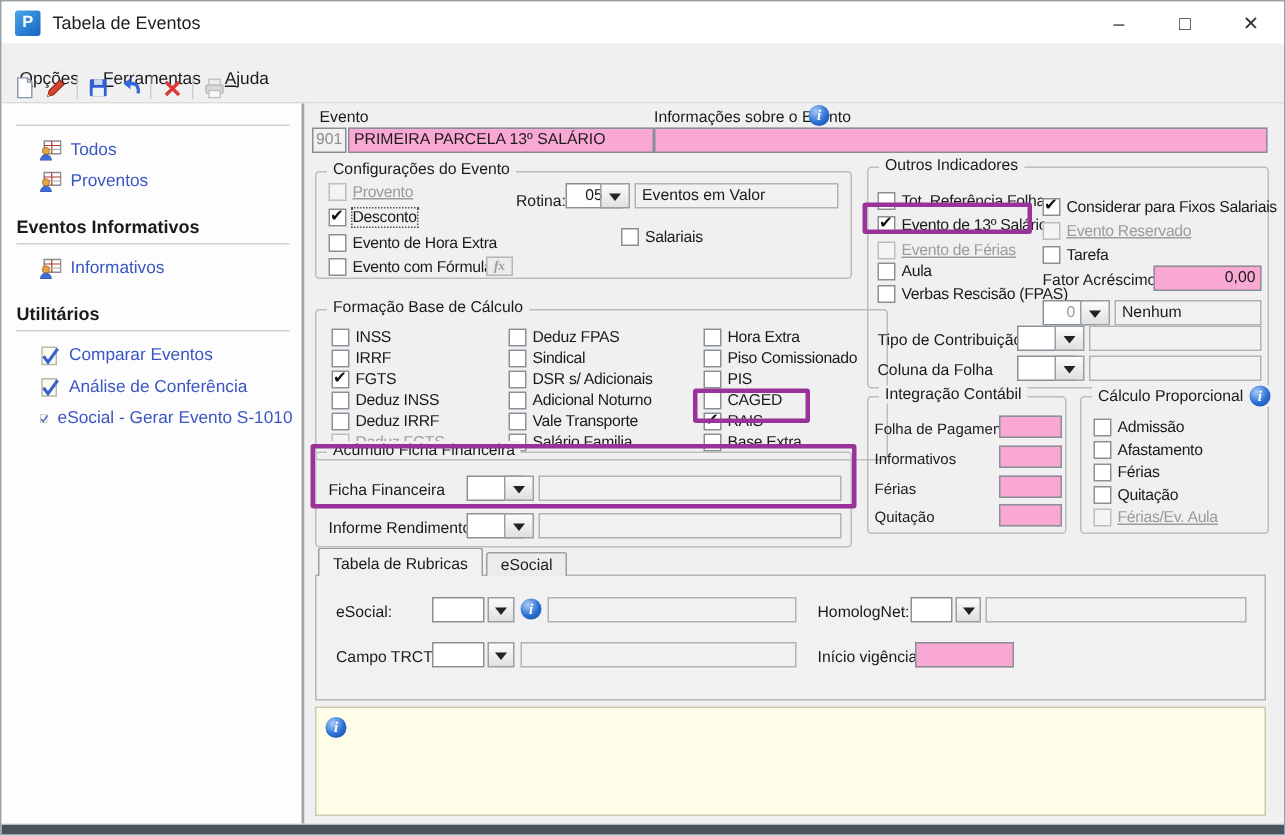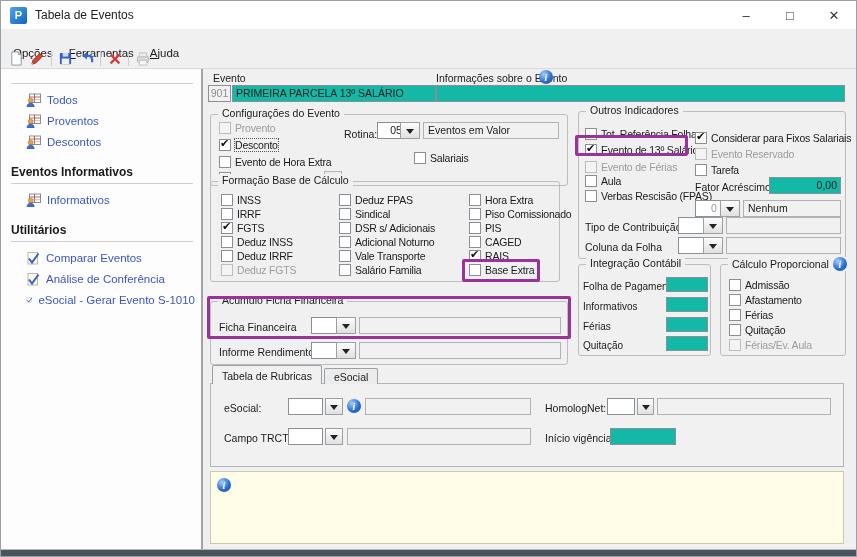--- a/index.html
+++ b/index.html
@@ -31,39 +31,39 @@
   .sec-title.gap{margin-top:16px;}
   .rule{height:1px;background:#cfcfcf;margin:4px 2px 9px 0;}
   .slink{display:flex;align-items:center;gap:6px;margin:0 0 7px 15px;
          color:var(--link);font-size:11.5px;cursor:pointer;white-space:nowrap;}
   .main{position:relative;flex:1;background:#f0f0f0;}
   .statusline{height:1px;background:#b8b8b8;}
   .bottombar{height:6px;background:#49545e;}
   
   .abs{position:absolute;}
   .lbl{position:absolute;font-size:10.5px;white-space:nowrap;color:#1a1a1a;}
-  .txt{position:absolute;height:17px;background:#14b8a6;border:1px solid #898f96;
+  .txt{position:absolute;height:17px;background:#f9a8d4;border:1px solid #898f96;
        font-size:10.5px;padding:1px 3px 0 3px;white-space:nowrap;overflow:hidden;}
   .txt.dim{background:#f1f1f1;color:#8d8d8d;text-align:center;padding:1px 1px;}
   .ro{position:absolute;height:17px;background:#f1f1f1;border:1px solid #b2b2b2;
       font-size:10.5px;padding:1px 4px 0 4px;white-space:nowrap;overflow:hidden;}
   .combo{position:absolute;width:38px;height:17px;background:#fff;border:1px solid #898f96;
          font-size:10.5px;text-align:center;padding-top:1px;}
   .combo.dim{color:#9a9a9a;}
   .dd{position:absolute;width:20px;height:17px;background:linear-gradient(#fcfcfc,#e0e0e0);
       border:1px solid #9a9fa5;display:flex;align-items:center;justify-content:center;}
   .dd::after{content:"";border:4px solid transparent;border-top:5px solid #222;margin-top:5px;}
   .grp{position:absolute;border:1px solid #bdbdbd;border-radius:3px;}
   .leg{position:absolute;top:-8px;left:7px;background:#f0f0f0;padding:0 4px;
        font-size:10.5px;white-space:nowrap;display:flex;align-items:center;gap:4px;}
   .cb{position:absolute;display:flex;align-items:center;gap:4px;white-space:nowrap;}
   .cb .box{width:12px;height:12px;background:#fff;border:1px solid #8a8f95;position:relative;flex:none;}
   .cb.on .box::after{content:"✔";position:absolute;left:0px;top:-3px;font-size:11px;color:#111;}
   .cb .t{font-size:10.5px;letter-spacing:-0.2px;}
-  .cb.dis .t{color:#9c9c9c;}
+  .cb.dis .t{color:#9c9c9c;text-decoration:underline;}
   .cb.dis .box{border-color:#bdbdbd;background:#f4f4f4;}
   .cb.focus .t{outline:1px dotted #555;}
   .ii{width:14px;height:14px;border-radius:50%;flex:none;
       background:radial-gradient(circle at 35% 30%,#a8cdf7,#2a6fd4 55%,#17479c);
       color:#fff;display:inline-flex;align-items:center;justify-content:center;
       font:italic bold 10px "Liberation Serif",serif;}
   .ii::after{content:"i";}
   .hl{position:absolute;border:3px solid var(--highlight);border-radius:2px;z-index:6;pointer-events:none;}
   .fxbtn{position:absolute;width:18px;height:13px;background:#ececec;border:1px solid #b5b5b5;
          color:#9a9a9a;font:italic bold 9px "Liberation Serif",serif;text-align:center;}
@@ -157,41 +157,31 @@
       <div class="slink">
         <svg width="15" height="14" viewBox="0 0 15 14">
             <rect x="3.5" y="1" width="11" height="8.5" fill="#fff" stroke="#8d8d8d"></rect>
             <path d="M3.5 4h11M8.5 1v8.5" stroke="#b23b2e" stroke-width="0.8"></path>
             <path d="M3.5 6.7h11" stroke="#a9a9a9" stroke-width="0.7"></path>
             <circle cx="4.6" cy="7.6" r="2.4" fill="#e8a24a" stroke="#9c6a22" stroke-width="0.5"></circle>
             <path d="M1 14c0-2.8 1.8-3.9 3.6-3.9S8.2 11.2 8.2 14z" fill="#3f6fd6" stroke="#27459c" stroke-width="0.5"></path>
           </svg>
         <span>Proventos</span>
       </div>
+
+      <div class="sec-title gap">Eventos Informativos</div>
+      <div class="rule"></div>
       <div class="slink">
         <svg width="15" height="14" viewBox="0 0 15 14">
             <rect x="3.5" y="1" width="11" height="8.5" fill="#fff" stroke="#8d8d8d"></rect>
             <path d="M3.5 4h11M8.5 1v8.5" stroke="#b23b2e" stroke-width="0.8"></path>
             <path d="M3.5 6.7h11" stroke="#a9a9a9" stroke-width="0.7"></path>
             <circle cx="4.6" cy="7.6" r="2.4" fill="#e8a24a" stroke="#9c6a22" stroke-width="0.5"></circle>
             <path d="M1 14c0-2.8 1.8-3.9 3.6-3.9S8.2 11.2 8.2 14z" fill="#3f6fd6" stroke="#27459c" stroke-width="0.5"></path>
           </svg>
-        <span>Descontos</span>
-      </div>
-
-      <div class="sec-title gap">Eventos Informativos</div>
-      <div class="rule"></div>
-      <div class="slink">
-        <svg width="15" height="14" viewBox="0 0 15 14">
-            <rect x="3.5" y="1" width="11" height="8.5" fill="#fff" stroke="#8d8d8d"></rect>
-            <path d="M3.5 4h11M8.5 1v8.5" stroke="#b23b2e" stroke-width="0.8"></path>
-            <path d="M3.5 6.7h11" stroke="#a9a9a9" stroke-width="0.7"></path>
-            <circle cx="4.6" cy="7.6" r="2.4" fill="#e8a24a" stroke="#9c6a22" stroke-width="0.5"></circle>
-            <path d="M1 14c0-2.8 1.8-3.9 3.6-3.9S8.2 11.2 8.2 14z" fill="#3f6fd6" stroke="#27459c" stroke-width="0.5"></path>
-          </svg>
         <span>Informativos</span>
       </div>
 
       <div class="sec-title gap">Utilitários</div>
       <div class="rule"></div>
       <div class="slink">
         <svg width="14" height="14" viewBox="0 0 14 14">
             <rect x="2" y="1.5" width="9.5" height="11.5" fill="#fbfbf2" stroke="#b9b9a8"></rect>
             <path d="M3 7.5l3 4 6.5-9" stroke="#3a5fd0" stroke-width="2" fill="none"></path>
           </svg>
@@ -244,21 +234,21 @@
         <span class="lbl" style="left:133px;top:13px">Rotina:</span>
         <span class="combo" style="left:166px;top:7px">05</span>
         <span class="dd" style="left:189px;top:7px"></span>
         <span class="ro" style="left:212px;top:7px;width:136px">Eventos em Valor</span>
         <div class="cb" style="left:203px;top:37px">
             <span class="box"></span>
             <span class="t">Salariais</span>
           </div>
       </div>
 
-      <div class="grp" style="left:7px;top:112px;width:350px;height:101px">
+      <div class="grp" style="left:7px;top:137px;width:382px;height:101px">
         <span class="leg">Formação Base de Cálculo</span>
         <div class="cb" style="left:10px;top:12px">
             <span class="box"></span>
             <span class="t">INSS</span>
           </div>
         <div class="cb" style="left:10px;top:26px">
             <span class="box"></span>
             <span class="t">IRRF</span>
           </div>
         <div class="cb on" style="left:10px;top:40px">

